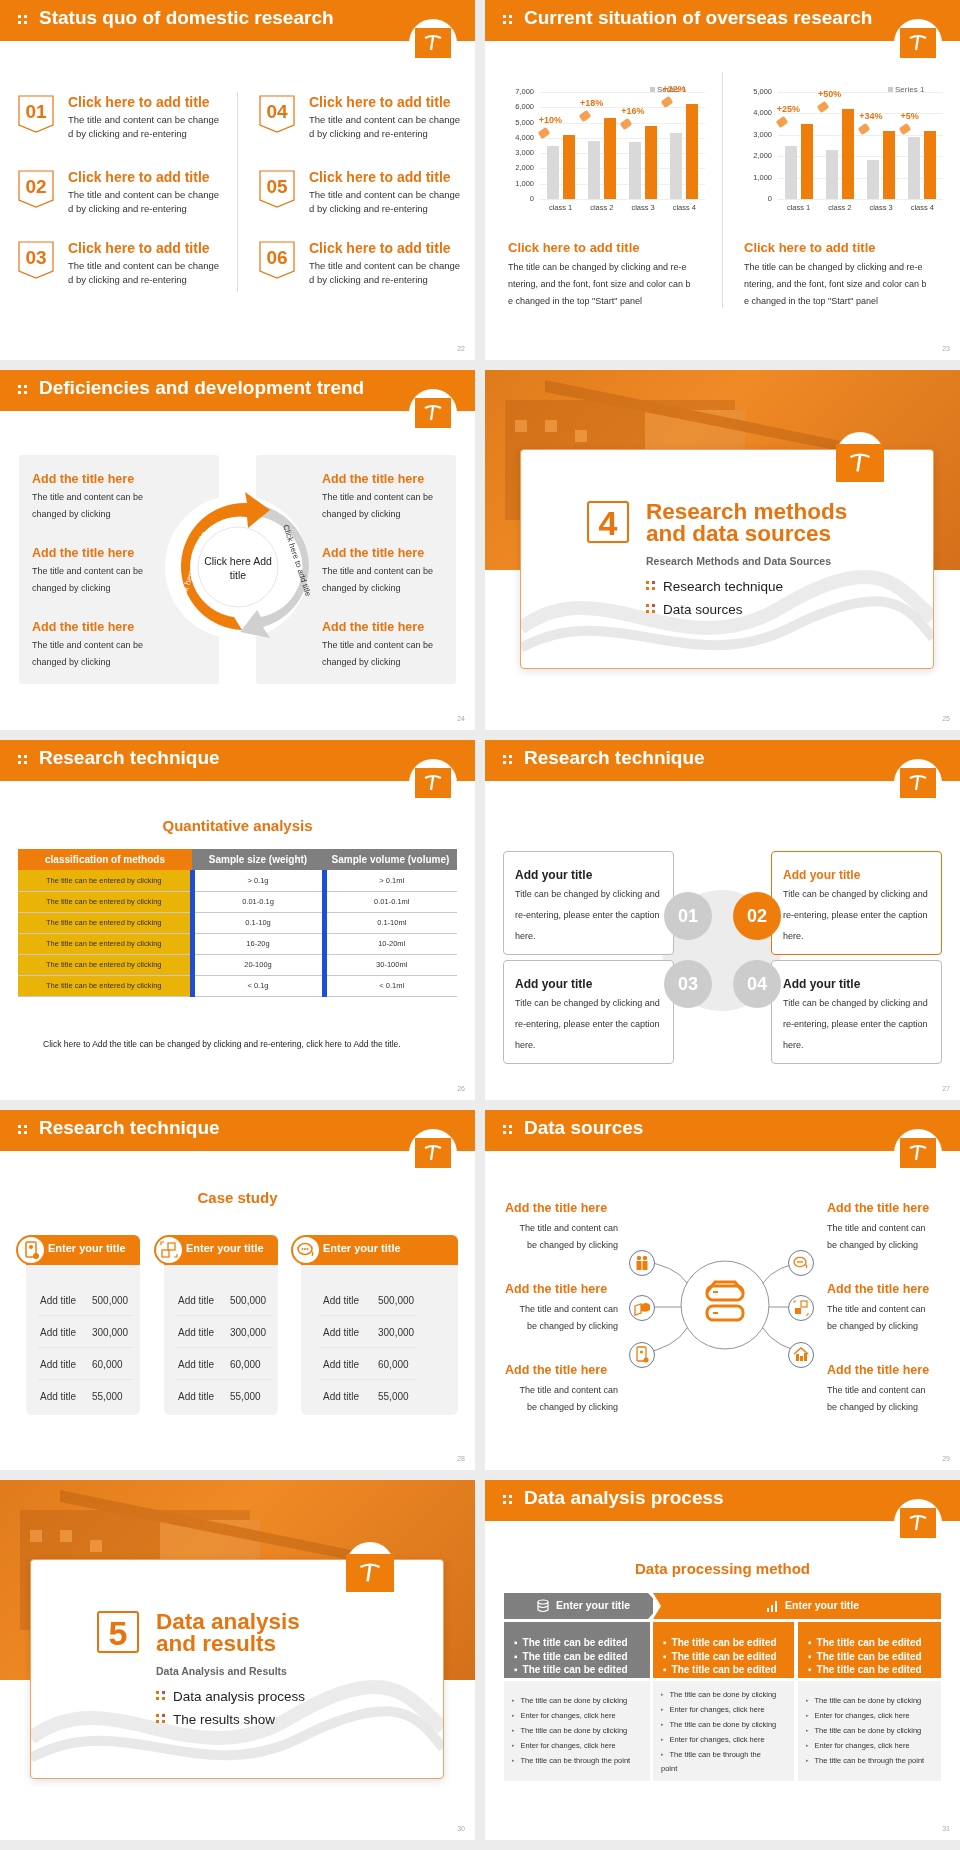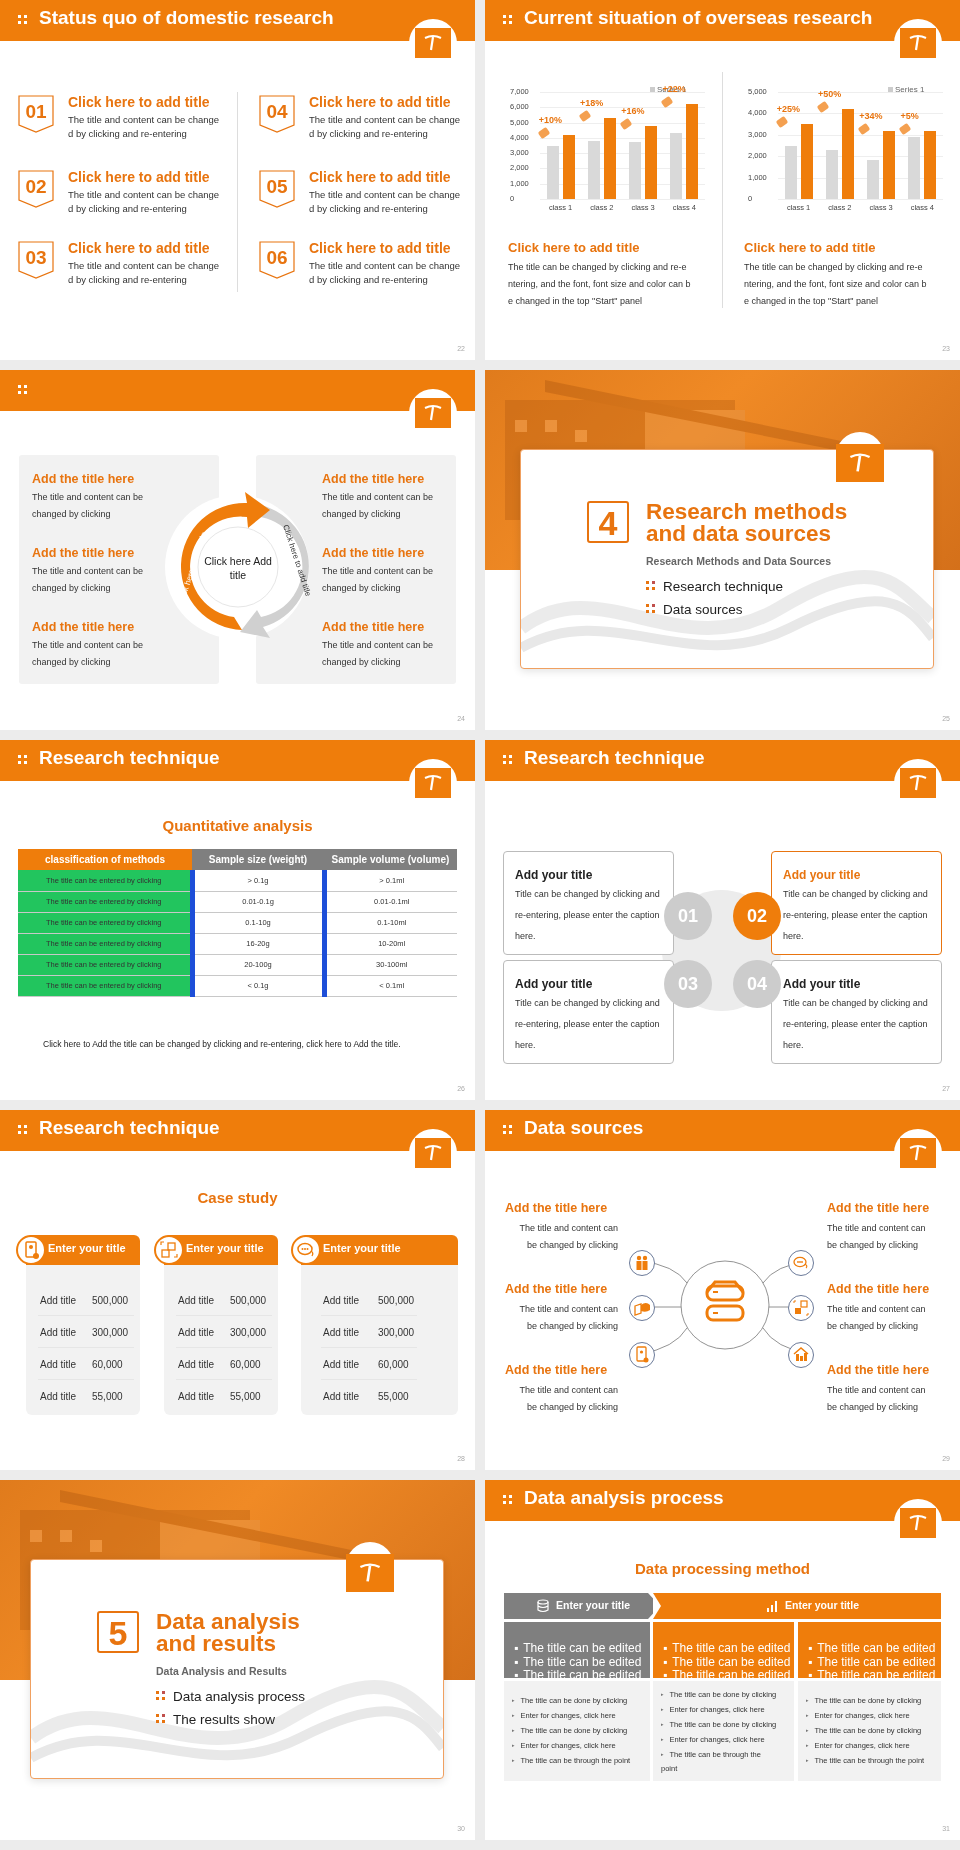--- a/index.html
+++ b/index.html
@@ -18,21 +18,21 @@
 
 .dom-item{position:absolute;width:200px}
 .badge{position:absolute;left:0;top:0;width:36px;height:38px}
 .badge-txt{position:absolute;left:0;top:6px;width:36px;text-align:center;color:#e8740f;font-weight:bold;font-size:19px}
 .it-title{position:absolute;left:50px;top:-1px;font-weight:bold;font-size:14px;color:#e8740f;white-space:nowrap}
 .it-body{position:absolute;left:50px;top:18px;width:155px;font-size:9.5px;line-height:13.5px;color:#333}
 
 .chart{position:absolute}
 .ch-legend{position:absolute;font-size:8px;color:#666}
 .ch-legend b{display:inline-block;width:5px;height:5px;background:#ccc;margin-right:2px}
-.ytick{position:absolute;font-size:7.5px;color:#444;text-align:left;width:24px}
+.ytick{position:absolute;font-size:7.5px;color:#444;text-align:right;width:24px}
 .gline{position:absolute;height:1px;background:#eee}
 .bar{position:absolute}
 .xlab{position:absolute;font-size:7.5px;color:#444;text-align:center;width:40px}
 .pct{position:absolute;font-size:9px;font-weight:bold;color:#e8740f}
 .arrow{position:absolute;width:10px;height:8px;background:#f4a050;transform:rotate(-35deg);border-radius:2px}
 .ov-title{position:absolute;font-weight:bold;font-size:13px;color:#e8740f}
 .ov-body{position:absolute;width:190px;font-size:9px;line-height:17px;color:#333}
 
 .panel{position:absolute;background:#f2f2f2;border-radius:3px}
 .pt{position:absolute;font-weight:bold;font-size:12.5px;color:#e8740f;white-space:nowrap}
@@ -48,21 +48,21 @@
 .cv-item{position:absolute;font-size:13.5px;color:#222;white-space:nowrap}
 .cv-item .sq{display:inline-block;position:relative;width:9px;height:9px;margin-right:8px;vertical-align:1px}
 .cv-item .sq i{position:absolute;width:3px;height:3px;background:#e8740f}
 .cv-item .sq i:nth-child(1){left:0;top:0}.cv-item .sq i:nth-child(2){left:6px;top:0;background:#c0504d}.cv-item .sq i:nth-child(3){left:0;top:6px}.cv-item .sq i:nth-child(4){left:6px;top:6px}
 .cover-logo{position:absolute;width:48px;height:50px;background:#fff;border-radius:24px 24px 0 0}
 .cover-logo .lg{position:absolute;left:0;top:12px;width:48px;height:38px;background:#ef7d0b}
 
 .tbl{position:absolute;left:18px;top:50px;width:439px;border-collapse:collapse}
 .tbl th{height:21px;font-size:10px;color:#fff;font-weight:bold}
 .tbl td{height:21px;font-size:7.5px;color:#333;text-align:center;border-bottom:1px solid #c8c8c8}
-.tbl td.c1{background:#22c55e}
+.tbl td.c1{background:#eab308}
 .tbl td+td{border-left:5px solid #1d4ed8}
 .sec-title{position:absolute;left:0;width:100%;text-align:center;font-weight:bold;font-size:15px;color:#e8740f}
 
 .qbox{position:absolute;width:171px;height:104px;border:1px solid #bbb;border-radius:4px;background:#fff}
 .qbox.act{border-color:#e8740f}
 .qt{position:absolute;left:11px;top:16px;font-weight:bold;font-size:12px;color:#222}
 .qbox.act .qt{color:#e8740f}
 .qb{position:absolute;left:11px;top:32px;width:150px;font-size:9px;line-height:21px;color:#333}
 .qcircle{position:absolute;width:48px;height:48px;border-radius:50%;background:#ccc;color:#fff;font-weight:bold;font-size:18px;text-align:center;line-height:48px}
 
@@ -73,21 +73,21 @@
 .cs-ic{position:absolute;left:-2px;top:0;width:30px;height:30px;border-radius:50%;background:#fff;border:2px solid #ef7d0b}
 .cs-row{position:absolute;left:12px;width:96px;height:29px;border-bottom:1px solid #e6e6e6;font-size:10px;color:#333}
 .cs-row .k{position:absolute;left:2px;top:8px}
 .cs-row .v{position:absolute;left:54px;top:8px}
 
 .ds-t{position:absolute;font-weight:bold;font-size:12.5px;color:#e8740f;white-space:nowrap}
 .ds-b{position:absolute;font-size:9px;line-height:17px;color:#333;width:110px}
 .ds-ic{position:absolute;width:26px;height:26px;border-radius:50%;border:1px solid #6b7a99;background:#fff}
 
 .pc-head{position:absolute;height:26px;color:#fff;font-weight:bold;font-size:10.5px}
-.pc-box{position:absolute;color:#fff;font-weight:normal;font-size:12px;line-height:13.5px;padding:20px 0 0 10px}
+.pc-box{position:absolute;color:#fff;font-weight:bold;font-size:10px;line-height:13.5px;padding:14px 0 0 10px}
 .pc-box div::before{content:"\25AA";margin-right:5px}
 .pc-low{position:absolute;background:#f2f2f2;font-size:7.5px;line-height:14px;color:#333;padding:12px 0 0 8px}
 .pc-low div::before{content:"\25B8";font-size:5px;margin-right:6px;color:#777;vertical-align:1px}
 </style>
 </head>
 <body>
 
 <div class="grid">
 
 <div class="slide" style="left:0;top:0">
@@ -262,20 +262,21 @@
 </div>
 
 <div class="slide" style="left:0;top:370px">
   <div class="hdr">
     <div class="dots">
           <i></i>
           <i></i>
           <i></i>
           <i></i>
         </div>
+    <div class="hdr-title">Deficiencies and development trend</div>
   </div>
   <div class="logo-wrap">
         <div class="logo">
           <svg width="20" height="20" viewBox="0 0 20 20">
             <path d="M2 5 Q10 1 18 5" stroke="#fff" stroke-width="2" fill="none"></path>
             <path d="M10 4 L8 17" stroke="#fff" stroke-width="2.2"></path>
           </svg>
         </div>
       </div>
   <div class="panel" style="left:19px;top:85px;width:200px;height:229px"></div>

